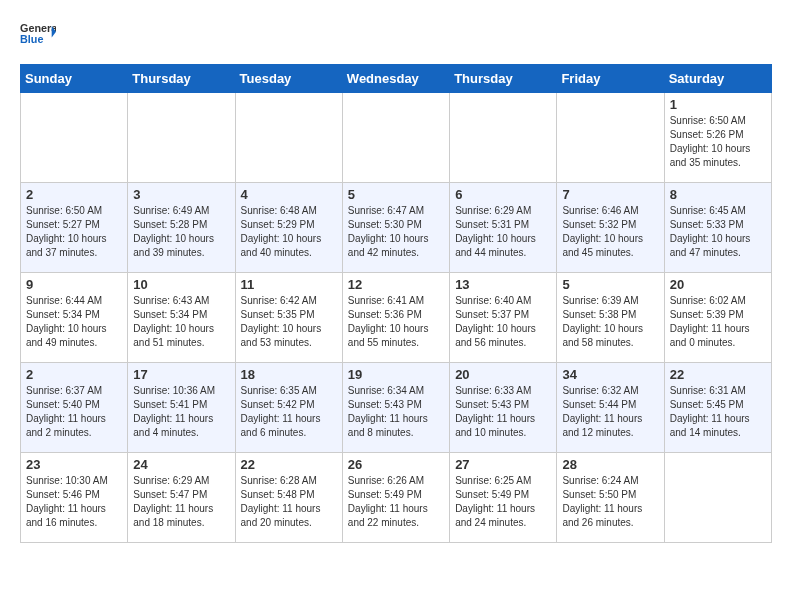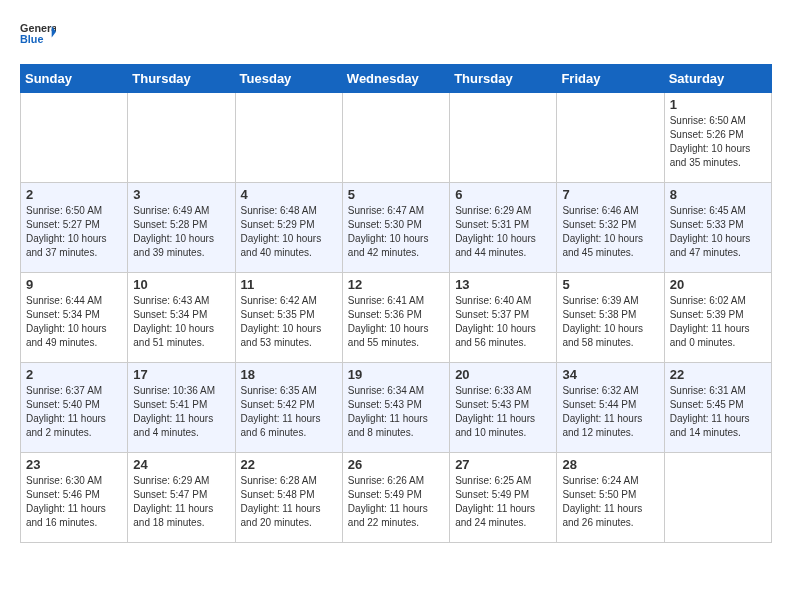--- a/index.html
+++ b/index.html
@@ -257,21 +257,21 @@
         <td class="alt-row">
           <span class="day-num">22</span>
           <div class="cell-text">Sunrise: 6:31 AM
 Sunset: 5:45 PM
 Daylight: 11 hours and 14 minutes.</div>
         </td>
       </tr>
       <tr>
         <td>
           <span class="day-num">23</span>
-          <div class="cell-text">Sunrise: 6:30 AM
+          <div class="cell-text">Sunrise: 10:30 AM
 Sunset: 5:46 PM
 Daylight: 11 hours and 16 minutes.</div>
         </td>
         <td>
           <span class="day-num">24</span>
           <div class="cell-text">Sunrise: 6:29 AM
 Sunset: 5:47 PM
 Daylight: 11 hours and 18 minutes.</div>
         </td>
         <td>

